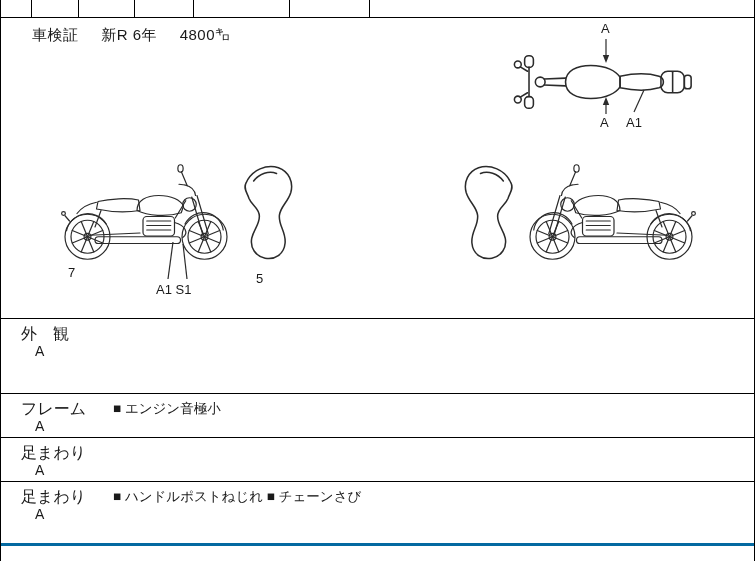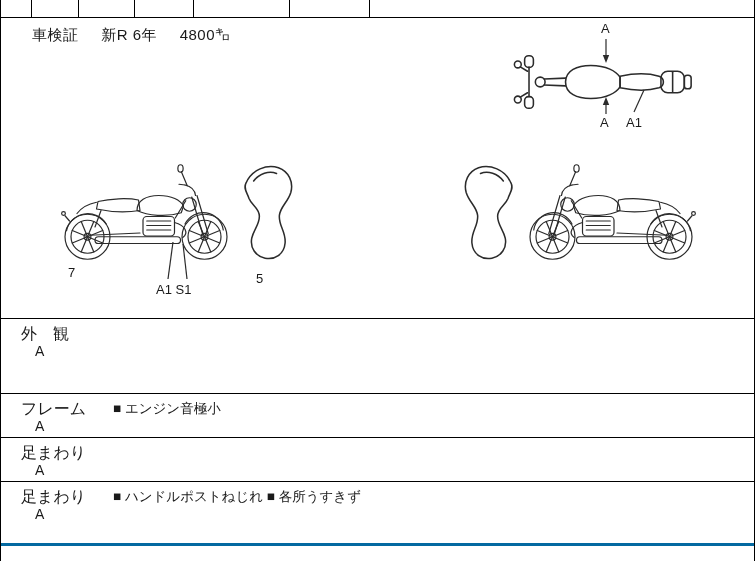--- a/index.html
+++ b/index.html
@@ -183,16 +183,16 @@
     <span class="sec-grade">A</span>
     <span class="sec-notes">■ エンジン音極小</span>
   </div>
   <div class="row" style="top:437px; height:44px">
     <span class="sec-name">足まわり</span>
     <span class="sec-grade">A</span>
   </div>
   <div class="row last" style="top:481px; height:65px">
     <span class="sec-name">足まわり</span>
     <span class="sec-grade">A</span>
-    <span class="sec-notes">■ ハンドルポストねじれ ■ 各所うすきず</span>
+    <span class="sec-notes">■ ハンドルポストねじれ ■ チェーンさび</span>
   </div>
 
 </div>
 
 </body></html>

